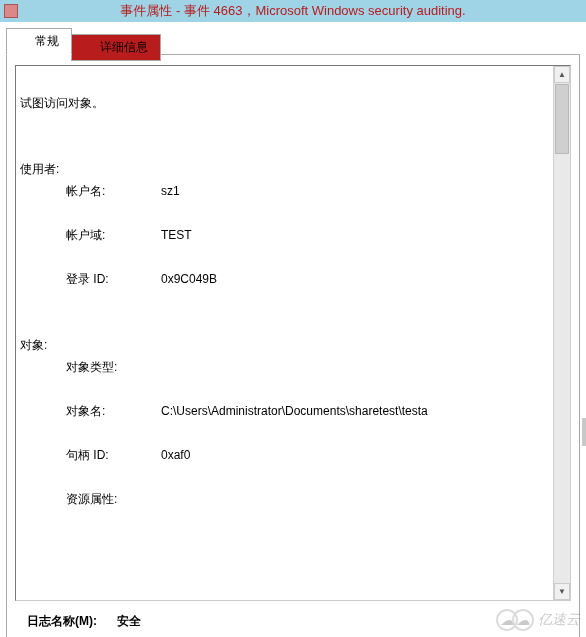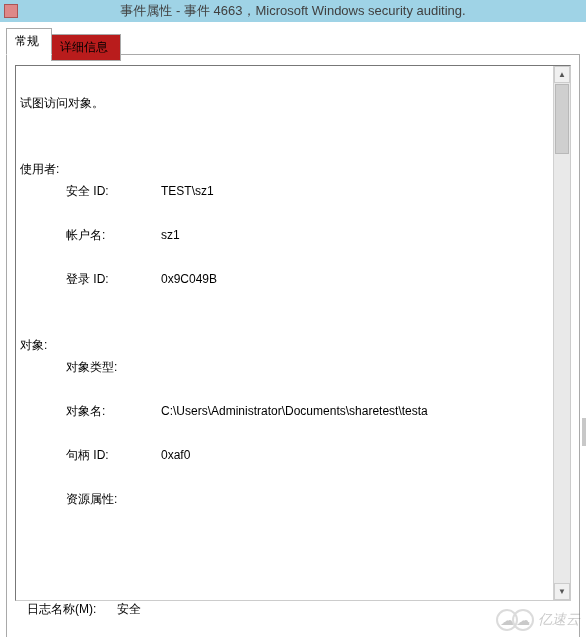--- a/index.html
+++ b/index.html
@@ -11,21 +11,21 @@
       height: 637px;
       overflow: hidden;
       position: relative;
     }
     
     .title-bar {
       background: #9fd3e6;
       height: 22px;
       line-height: 22px;
       text-align: center;
-      color: #404040;
+      color: #b91c1c;
       font-size: 13px;
       position: relative;
       display: flex;
       align-items: center;
       justify-content: center;
     }
     .title-bar .sys-icon {
       position: absolute;
       left: 4px;
       top: 4px;
@@ -36,21 +36,21 @@
     }
     
     .tab-strip {
       display: flex;
       margin-top: 6px;
       margin-left: 6px;
       position: relative;
       z-index: 2;
     }
     .tab {
-      padding: 4px 12px 4px 8px;
+      padding: 4px 12px 4px 28px;
       border: 1px solid #a9a9a9;
       background: #fff;
       margin-right: -1px;
       font-size: 12px;
       cursor: pointer;
       position: relative;
     }
     .tab.active {
       border-bottom: 1px solid #fff;
       z-index: 3;
@@ -120,24 +120,26 @@
     }
     .section-title { margin-top: 10px; }
     .kv { display: flex; }
     .kv .indent { width: 46px; }
     .kv .label { width: 95px; }
     .kv .value { flex: 1; }
     .kv-wide .label { width: 145px; }
 
     
     .log-name-row {
+      margin-top: 12px;
       margin-left: 12px;
       display: flex;
       align-items: flex-start;
       font-size: 12px;
+      font-weight: bold;
     }
     .log-name-row .lbl { width: 90px; }
 
     
     .side-gutter {
       position: absolute;
       right: 0;
       top: 418px;
       width: 4px;
       height: 28px;
@@ -184,22 +186,22 @@
 </div>
 
 <div class="tab-page">
 
   <div class="details-frame">
     <div class="details-content">
 <span>试图访问对象。</span>
 
 
 <span class="section-title">使用者:</span>
-<span class="kv"><span class="indent"></span><span class="label">安全 ID:</span><span class="value">TEST\sz1</span></span>
 <span class="kv"><span class="indent"></span><span class="label">帐户名:</span><span class="value">sz1</span></span>
+<span class="kv"><span class="indent"></span><span class="label">帐户域:</span><span class="value">TEST</span></span>
 <span class="kv"><span class="indent"></span><span class="label">登录 ID:</span><span class="value">0x9C049B</span></span>
 
 <span class="section-title">对象:</span>
 <span class="kv kv-wide"><span class="indent"></span><span class="label">对象类型:</span></span>
 <span class="kv"><span class="indent"></span><span class="label">对象名:</span><span class="value">C:\Users\Administrator\Documents\sharetest\testa</span></span>
 <span class="kv"><span class="indent"></span><span class="label">句柄 ID:</span><span class="value">0xaf0</span></span>
 <span class="kv"><span class="indent"></span><span class="label">资源属性:</span></span>
 
 
 

